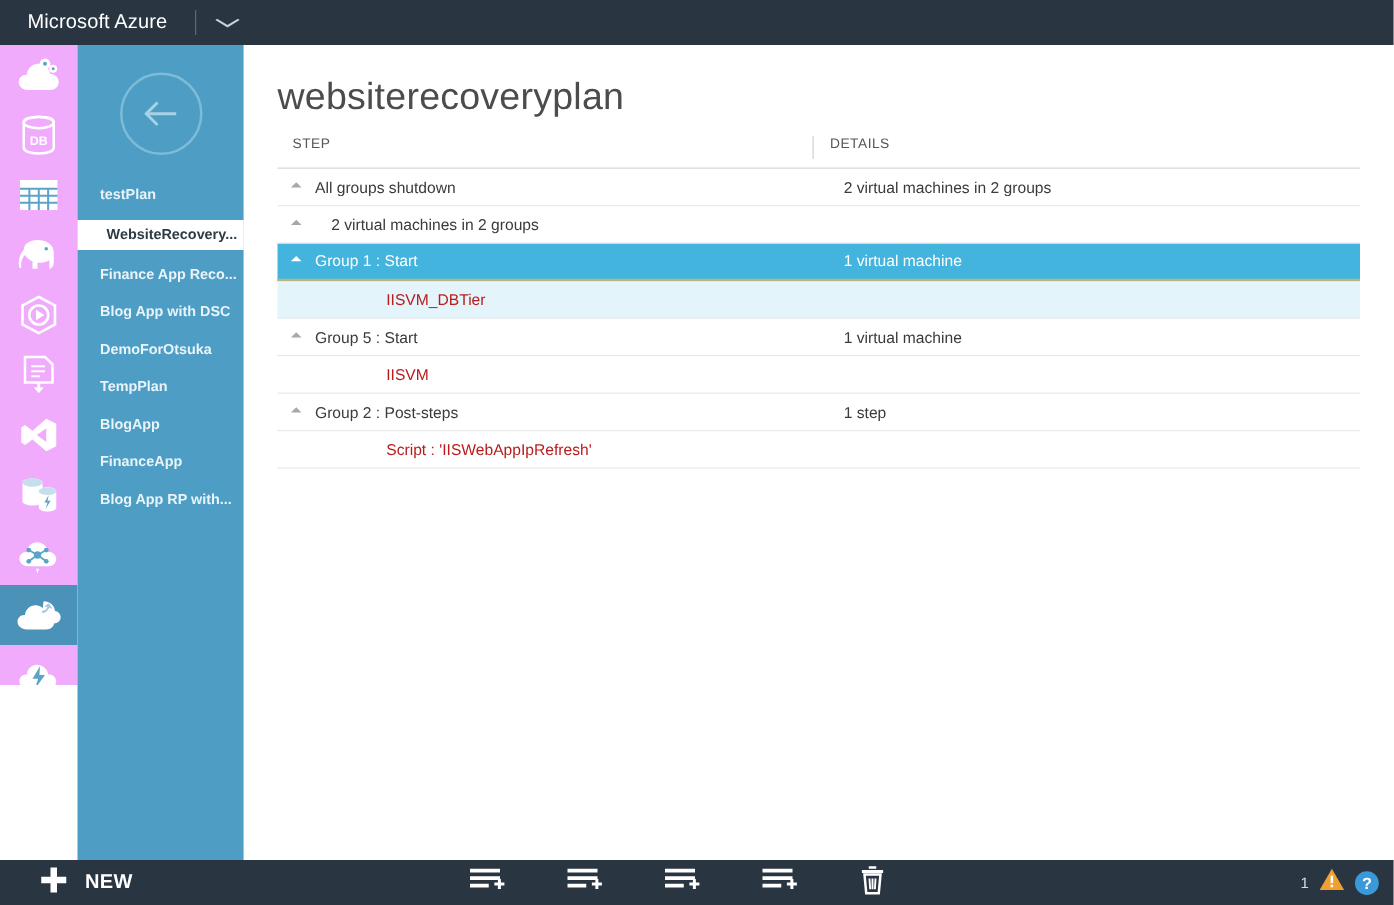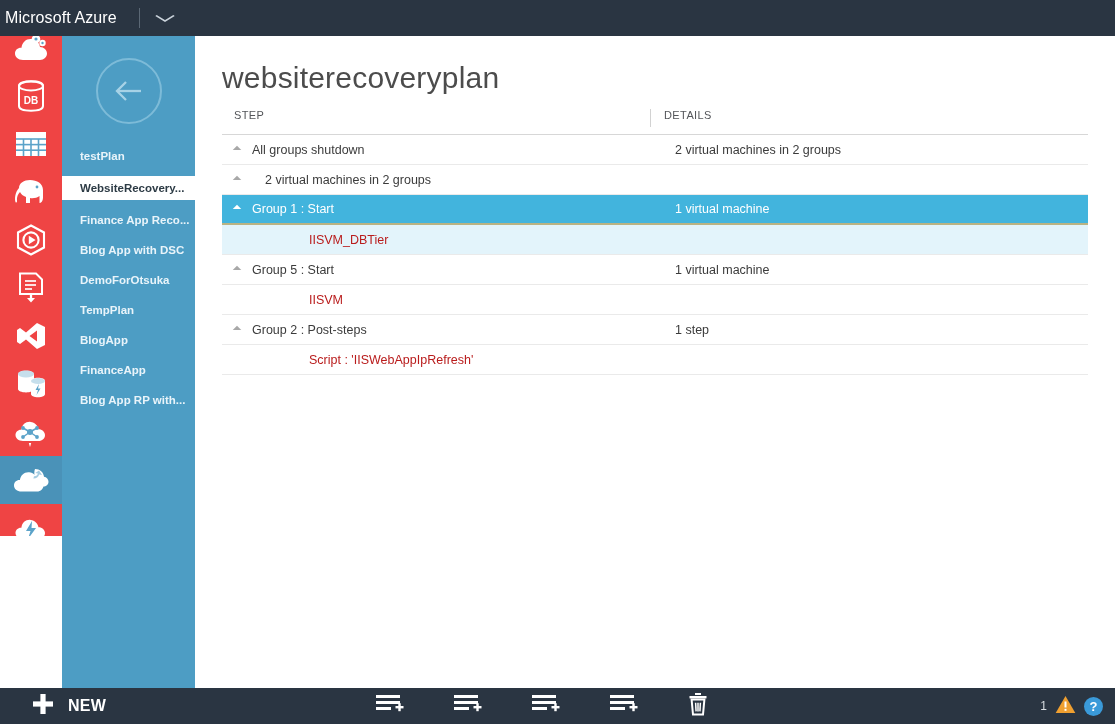--- a/index.html
+++ b/index.html
@@ -15,21 +15,21 @@
   
   .topbar {
     position: absolute; top: 0; left: 0;
     width: 1115px; height: 36px;
     background: #2a3542;
     display: flex; align-items: center;
     z-index: 40;
   }
   .brand {
     color: #ffffff; font-size: 16px; font-weight: 400;
-    padding-left: 5px; letter-spacing: .1px;
+    padding-left: 22px; letter-spacing: .1px;
   }
   .brand-sep {
     width: 1px; height: 20px; background: #5b6875;
     margin: 0 18px 0 22px;
   }
   .brand-chevron {
     color: #c9d2da; font-size: 13px; line-height: 1;
     transform: scaleX(1.5);
   }
   .topbar-right {
@@ -40,23 +40,23 @@
     color: #ffffff; font-size: 12.5px; margin-right: 14px; white-space: nowrap;
   }
   .avatar {
     width: 36px; height: 36px; background: #53606d;
     display: flex; align-items: flex-end; justify-content: center;
     overflow: hidden;
   }
 
   
   .rail {
-    position: absolute; top: 24px; left: 0;
+    position: absolute; top: 36px; left: 0;
     width: 62px; height: 512px;
-    background: #ef4444;
+    background: #f0abfc;
     overflow: hidden;
   }
   .rail-item {
     width: 62px; height: 48px;
     display: flex; align-items: center; justify-content: center;
   }
   .rail-item.active { background: #4a92b8; }
   .rail-item svg { display: block; }
 
   
@@ -77,21 +77,21 @@
   .plan-item {
     height: 20px; line-height: 20px;
     margin-bottom: 10px;
     padding-left: 18px;
     color: #e9f4fa; font-size: 11.5px; font-weight: 600;
     white-space: nowrap; overflow: hidden;
   }
   .plan-item.selected {
     background: #ffffff; color: #2d3b45;
     height: 24px; line-height: 24px;
-    margin-left: 0; width: 133px;
+    margin-left: 0; width: 133px; text-align: center;
   }
 
   
   .content {
     position: absolute; top: 36px; left: 195px;
     width: 920px; height: 652px;
     background: #ffffff;
   }
   .page-title {
     margin: 25px 0 0 27px;

